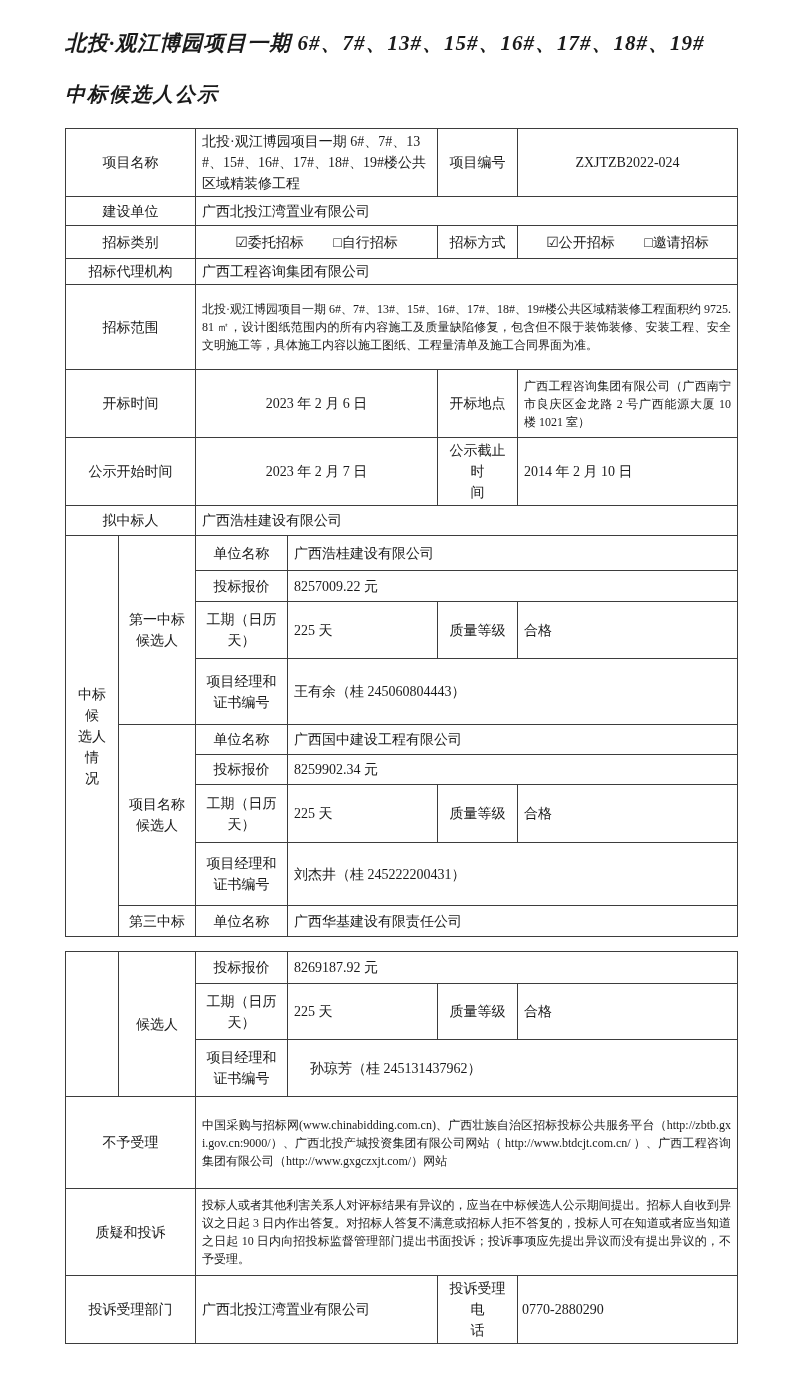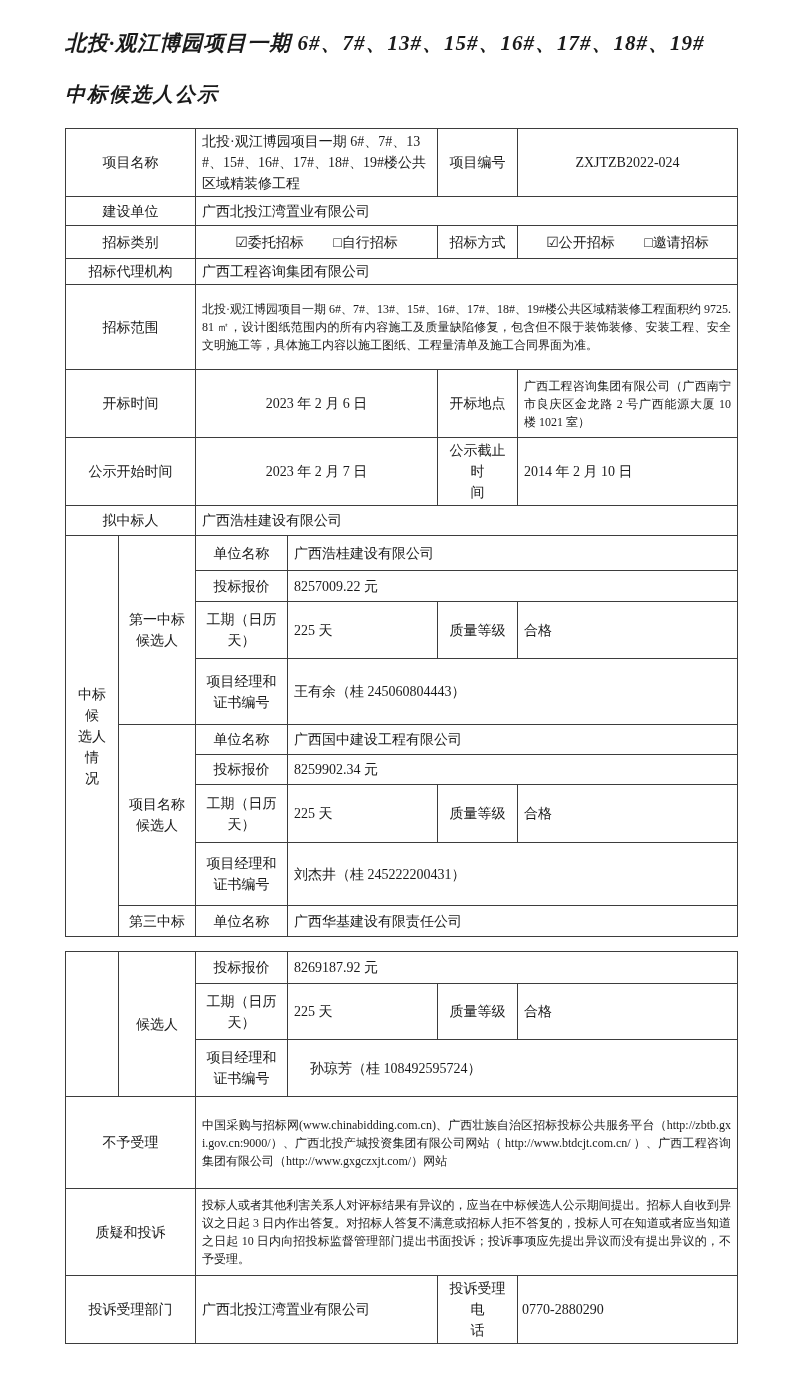--- a/index.html
+++ b/index.html
@@ -200,21 +200,21 @@
       <tr style="height:56px">
         <td class="lbl pre">工期（日历
 天）</td>
         <td class="val">225 天</td>
         <td class="lbl">质量等级</td>
         <td class="val">合格</td>
       </tr>
       <tr style="height:57px">
         <td class="lbl pre">项目经理和
 证书编号</td>
-        <td colspan="3" class="val" style="padding-left:22px">孙琼芳（桂 108492595724）</td>
+        <td colspan="3" class="val" style="padding-left:22px">孙琼芳（桂 245131437962）</td>
       </tr>
       <tr style="height:92px">
         <td colspan="2" class="lbl">不予受理</td>
         <td colspan="4" class="val just para media-cell">中国采购与招标网(www.chinabidding.com.cn)、广西壮族自治区招标投标公共服务平台（http://zbtb.gxi.gov.cn:9000/）、广西北投产城投资集团有限公司网站（ http://www.btdcjt.com.cn/ ）、广西工程咨询集团有限公司（http://www.gxgczxjt.com/）网站</td>
       </tr>
       <tr style="height:87px">
         <td colspan="2" class="lbl">质疑和投诉</td>
         <td colspan="4" class="val just para">投标人或者其他利害关系人对评标结果有异议的，应当在中标候选人公示期间提出。招标人自收到异议之日起 3 日内作出答复。对招标人答复不满意或招标人拒不答复的，投标人可在知道或者应当知道之日起 10 日内向招投标监督管理部门提出书面投诉；投诉事项应先提出异议而没有提出异议的，不予受理。</td>
       </tr>
       <tr style="height:61px">

